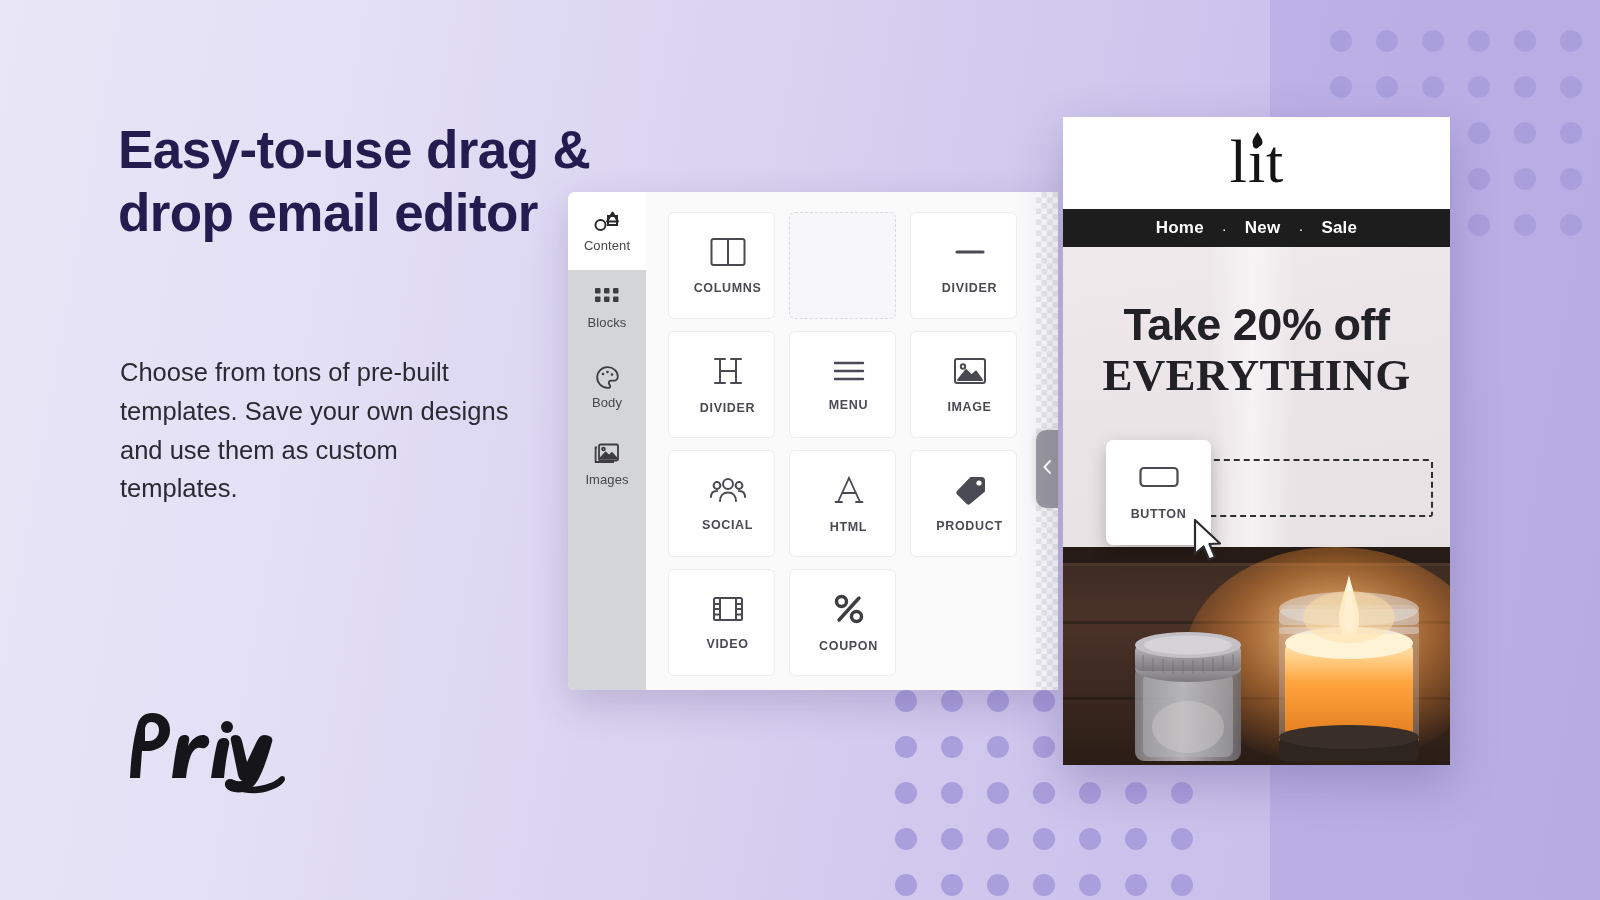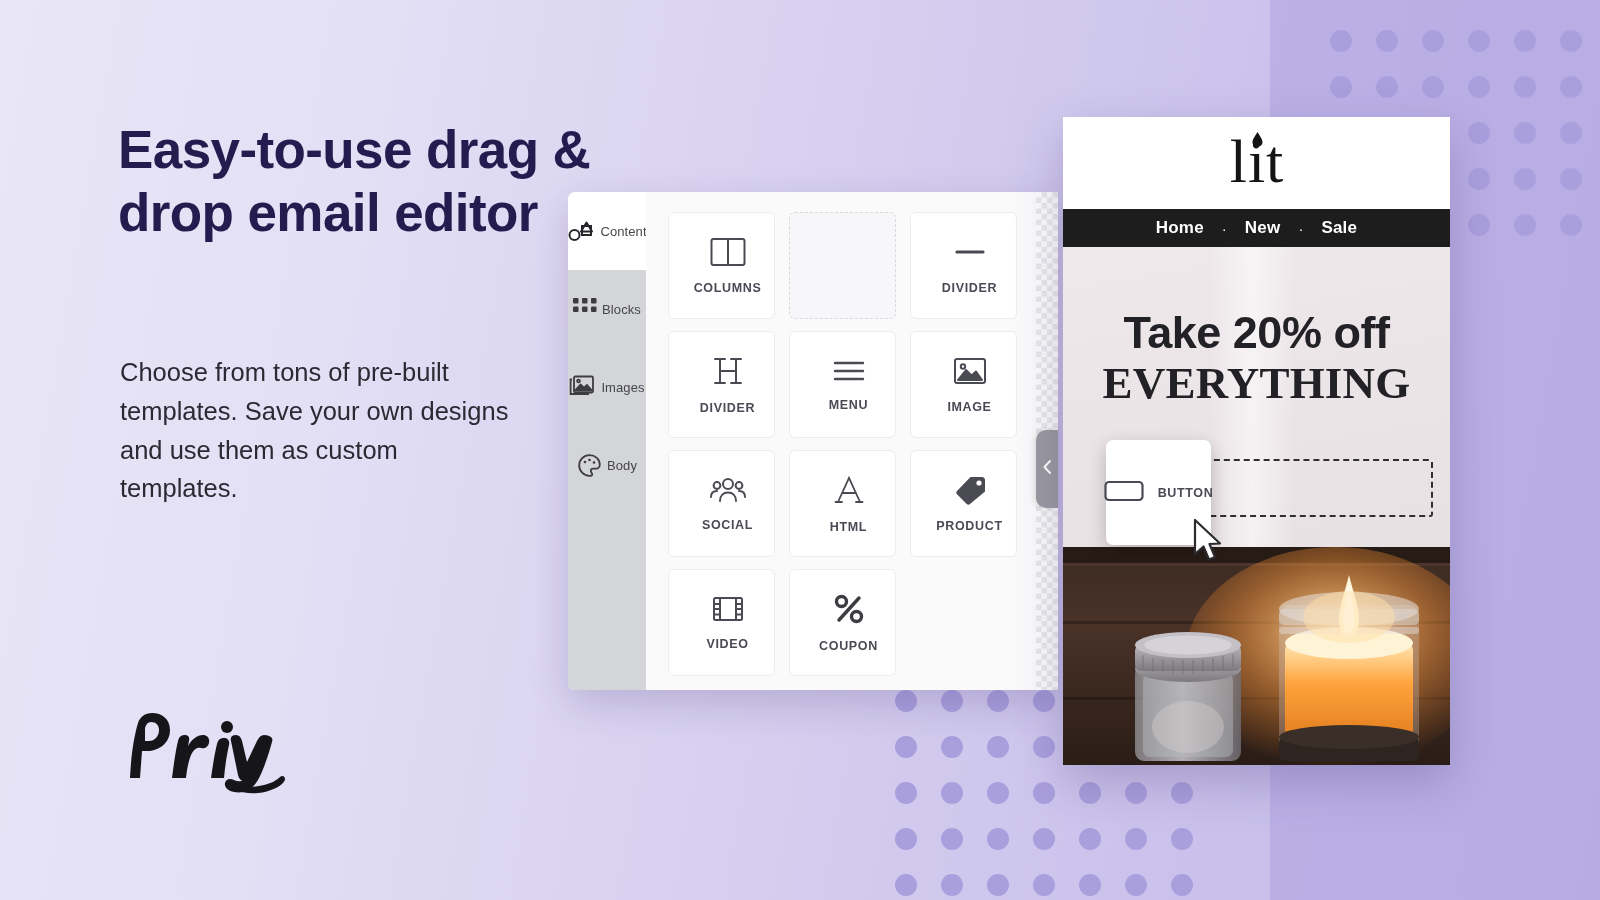--- a/index.html
+++ b/index.html
@@ -67,21 +67,21 @@
   }
   #editor-sidebar {
     width: 78px;
     background: #d4d5d8;
     flex: 0 0 78px;
     padding-top: 0;
   }
   .side-item {
     height: 78px;
     display: flex;
-    flex-direction: row;
+    flex-direction: column;
     align-items: center;
     justify-content: center;
     gap: 5px;
     color: #3c3c42;
   }
   .side-item.active { background: #ffffff; }
   .side-item .side-label {
     font-size: 13px;
     color: #46464d;
     letter-spacing: 0.1px;
@@ -201,21 +201,21 @@
     font-weight: 400;
   }
   #hero-line1, #hero-line2 {
     position: relative;
     font-size: 45px;
     font-weight: 700;
     color: #222226;
     line-height: 1.14;
     letter-spacing: -0.5px;
   }
-  #hero-line1 { margin-top: 28px; text-align: center; }
+  #hero-line1 { margin-top: 20px; text-align: center; }
   #hero-line2 { letter-spacing: 0.2px; font-family: Liberation Serif, serif; }
 
   #drop-zone {
     position: absolute;
     left: 128px; top: 342px;
     width: 242px; height: 58px;
     border: 2px dashed #2f2f33;
     border-radius: 3px;
   }
 
@@ -228,21 +228,21 @@
 
   
   #drag-tile {
     position: absolute;
     left: 1106px; top: 440px;
     width: 105px; height: 105px;
     background: #ffffff;
     border-radius: 7px;
     box-shadow: 0 6px 18px rgba(0,0,0,0.22);
     display: flex;
-    flex-direction: row;
+    flex-direction: column;
     align-items: center;
     justify-content: center;
     gap: 14px;
   }
   #cursor {
     position: absolute;
     left: 1192px; top: 518px;
     width: 34px; height: 48px;
   }
 </style>
@@ -367,40 +367,40 @@
           <rect x="0" y="8.5" width="5.5" height="5.5" rx="1"></rect>
             <rect x="9" y="8.5" width="5.5" height="5.5" rx="1"></rect>
             <rect x="18" y="8.5" width="5.5" height="5.5" rx="1"></rect>
         </svg>
       </span>
       <span class="side-label">Blocks</span>
     </div>
 
     <div class="side-item">
       <span>
+        <svg width="25" height="25" viewBox="0 0 25 25" fill="none" stroke="#3c3c42" stroke-width="1.8">
+          <path d="M12.5 2.2c5.7 0 10.3 4.2 10.3 9.2 0 3.1-2.4 4.3-4.3 4.3h-2.2c-1.5 0-2.5 1-2.5 2.3 0 .8.4 1.3.8 1.9.3.5.6.9.6 1.5 0 1-.8 1.5-2.7 1.5C6.6 22.9 2.2 18 2.2 12.2 2.2 6.5 6.8 2.2 12.5 2.2Z"></path>
+          <circle cx="8" cy="9" r="1.3" fill="#3c3c42" stroke="none"></circle>
+          <circle cx="12.5" cy="7" r="1.3" fill="#3c3c42" stroke="none"></circle>
+          <circle cx="17" cy="9.5" r="1.3" fill="#3c3c42" stroke="none"></circle>
+        </svg>
+      </span>
+      <span class="side-label">Body</span>
+    </div>
+
+    <div class="side-item">
+      <span>
         <svg width="27" height="24" viewBox="0 0 27 24" fill="none" stroke="#3c3c42" stroke-width="1.8">
           <path d="M3 4.5 H1.6 V19 H20"></path>
           <rect x="5" y="1.5" width="19" height="16" rx="1.4"></rect>
           <circle cx="9.5" cy="6" r="1.4"></circle>
           <path d="M6 15.5 L11.5 9.5 L15 13 L18 10 L23 15.5 Z" fill="#3c3c42" stroke-linejoin="round"></path>
         </svg>
       </span>
       <span class="side-label">Images</span>
-    </div>
-
-    <div class="side-item">
-      <span>
-        <svg width="25" height="25" viewBox="0 0 25 25" fill="none" stroke="#3c3c42" stroke-width="1.8">
-          <path d="M12.5 2.2c5.7 0 10.3 4.2 10.3 9.2 0 3.1-2.4 4.3-4.3 4.3h-2.2c-1.5 0-2.5 1-2.5 2.3 0 .8.4 1.3.8 1.9.3.5.6.9.6 1.5 0 1-.8 1.5-2.7 1.5C6.6 22.9 2.2 18 2.2 12.2 2.2 6.5 6.8 2.2 12.5 2.2Z"></path>
-          <circle cx="8" cy="9" r="1.3" fill="#3c3c42" stroke="none"></circle>
-          <circle cx="12.5" cy="7" r="1.3" fill="#3c3c42" stroke="none"></circle>
-          <circle cx="17" cy="9.5" r="1.3" fill="#3c3c42" stroke="none"></circle>
-        </svg>
-      </span>
-      <span class="side-label">Body</span>
     </div>
   </nav>
 
   <div id="blocks-area">
     <div id="blocks-grid">
 
       <div class="tile">
         <span>
           <svg width="36" height="30" viewBox="0 0 36 30" fill="none" stroke="#4a4a52" stroke-width="2">
             <rect x="1.5" y="2" width="33" height="26" rx="2"></rect>

